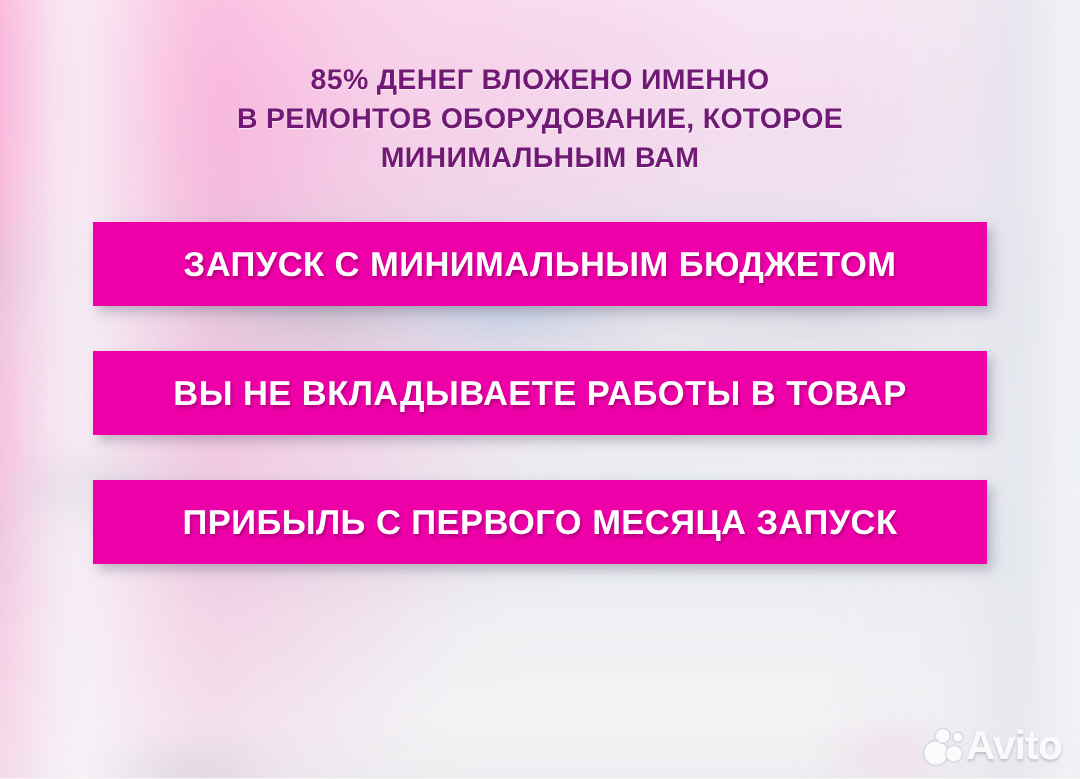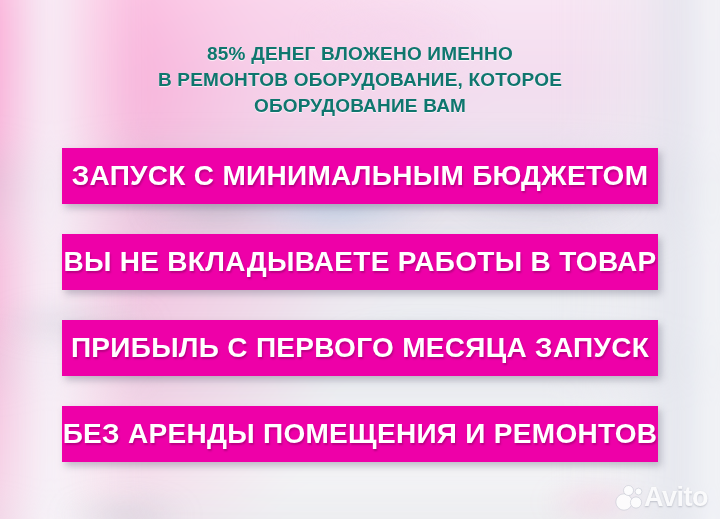--- a/index.html
+++ b/index.html
@@ -92,21 +92,21 @@
     filter: blur(13px);
   }
 
   
   .headline {
     position: absolute;
     left: 0;
     right: 0;
     top: 41px;
     text-align: center;
-    color: #0f766e;
+    color: #701a75;
     font-size: 19px;
     font-weight: bold;
     line-height: 26px;
     letter-spacing: 0.2px;
     text-shadow: 0 1px 1px rgba(255,255,255,0.75);
     -webkit-font-smoothing: antialiased;
   }
   .headline-line { display: block; white-space: nowrap; }
 
   
@@ -122,21 +122,21 @@
     background: #EE00A8;
     box-shadow: 3px 4px 7px rgba(90,90,110,0.34);
     display: flex;
     align-items: center;
     justify-content: center;
     margin-bottom: 30px;
   }
   .bar:last-child { margin-bottom: 0; }
   .bar-label {
     color: #ffffff;
-    font-size: 28px;
+    font-size: 23px;
     font-weight: bold;
     line-height: 1;
     letter-spacing: 0.3px;
     white-space: nowrap;
     text-shadow: 1px 2px 2px rgba(120,0,85,0.45);
     -webkit-font-smoothing: antialiased;
   }
 
   
   .watermark {
@@ -166,36 +166,33 @@
 
   <div class="bg-layer">
     <div class="bg-base"></div>
     <div class="bg-streaks"></div>
     <div class="bg-blues"></div>
   </div>
 
   <div class="headline">
     <span class="headline-line">85% ДЕНЕГ ВЛОЖЕНО ИМЕННО</span>
     <span class="headline-line">В РЕМОНТОВ ОБОРУДОВАНИЕ, КОТОРОЕ</span>
-    <span class="headline-line">ОБОРУДОВАНИЕ ВАМ</span>
+    <span class="headline-line">МИНИМАЛЬНЫМ ВАМ</span>
   </div>
 
   <div class="bars">
     <div class="bar">
       <span class="bar-label">ЗАПУСК С МИНИМАЛЬНЫМ БЮДЖЕТОМ</span>
     </div>
     <div class="bar">
       <span class="bar-label">ВЫ НЕ ВКЛАДЫВАЕТЕ РАБОТЫ В ТОВАР</span>
     </div>
     <div class="bar">
       <span class="bar-label">ПРИБЫЛЬ С ПЕРВОГО МЕСЯЦА ЗАПУСК</span>
     </div>
-    <div class="bar">
-      <span class="bar-label">БЕЗ АРЕНДЫ ПОМЕЩЕНИЯ И РЕМОНТОВ</span>
-    </div>
   </div>
 
   <div class="watermark">
     <svg class="wm-logo" width="30" height="26" viewBox="0 0 30 26">
       <circle cx="10" cy="17" r="8.2" fill="rgba(255,255,255,0.95)" stroke="rgba(185,190,202,0.55)" stroke-width="1"></circle>
       <circle cx="22" cy="17.5" r="5.6" fill="rgba(255,255,255,0.95)" stroke="rgba(185,190,202,0.55)" stroke-width="1"></circle>
       <circle cx="14.5" cy="5.5" r="5.0" fill="rgba(255,255,255,0.95)" stroke="rgba(185,190,202,0.55)" stroke-width="1"></circle>
       <circle cx="24.5" cy="6.5" r="3.4" fill="rgba(255,255,255,0.95)" stroke="rgba(185,190,202,0.55)" stroke-width="1"></circle>
     </svg>
     <span class="wm-text">Avito</span>

